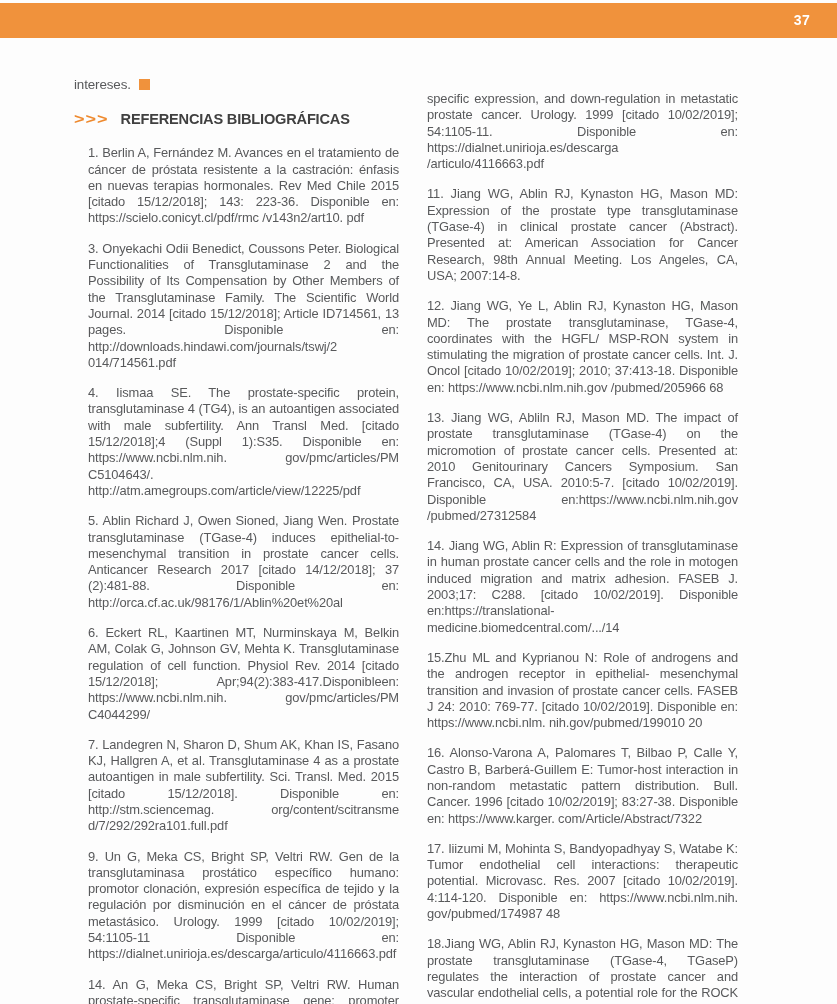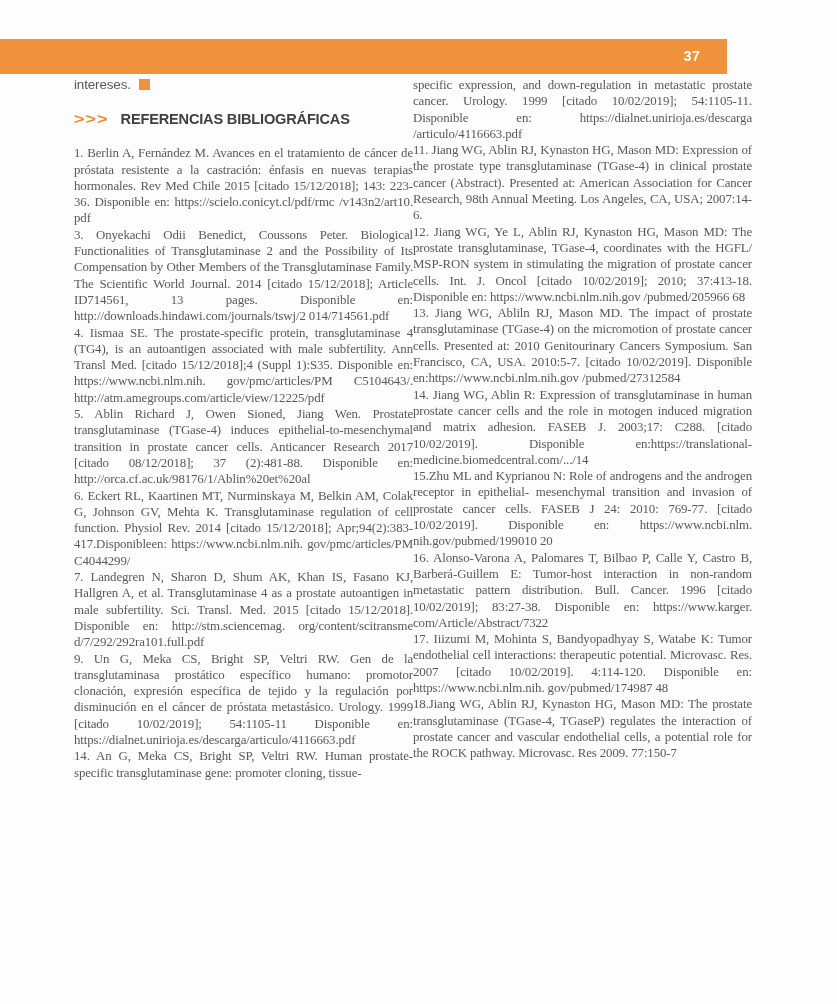--- a/index.html
+++ b/index.html
@@ -12,24 +12,23 @@
     position: relative;
     width: 837px;
     height: 1004px;
     background: #fdfdfd;
     overflow: hidden;
   }
   .header-band {
     position: absolute;
     top: 3px;
     left: 0;
-    width: 727px;
+    width: 837px;
     height: 35px;
     background: #f0923c;
-    margin-top: 36px;
   }
   .page-number {
     position: absolute;
     right: 27px;
     top: 9px;
     color: #ffffff;
     font-size: 14px;
     font-weight: bold;
     letter-spacing: 0.3px;
   }
@@ -74,23 +73,22 @@
     transform: scaleY(0.85);
   }
   .heading-title {
     color: #404040;
     font-weight: bold;
     font-size: 14.6px;
     letter-spacing: -0.2px;
     white-space: nowrap;
   }
   .ref {
-    margin: 0;
+    margin: 14px;
     word-break: break-word;
-    font-family: Liberation Serif, serif;
   }
 </style>
 </head>
 <body>
 
 <div class="page">
 
   <div class="header-band">
     <span class="page-number">37</span>
   </div>
@@ -102,32 +100,32 @@
 
       <div class="section-heading">
         <span class="heading-arrows">&gt;&gt;&gt;</span>
         <span class="heading-title">REFERENCIAS BIBLIOGRÁFICAS</span>
       </div>
 
       <div>
         <p class="ref">1. Berlin A, Fernández M. Avances en el tratamiento de cáncer de próstata resistente a la castración: énfasis en nuevas terapias hormonales. Rev Med Chile 2015 [citado 15/12/2018]; 143: 223-36. Disponible en: https://scielo.conicyt.cl/pdf/rmc /v143n2/art10. pdf</p>
         <p class="ref">3. Onyekachi Odii Benedict, Coussons Peter. Biological Functionalities of Transglutaminase 2 and the Possibility of Its Compensation by Other Members of the Transglutaminase Family. The Scientific World Journal. 2014 [citado 15/12/2018]; Article ID714561, 13 pages. Disponible en: http://downloads.hindawi.com/journals/tswj/2 014/714561.pdf</p>
         <p class="ref">4. Iismaa SE. The prostate-specific protein, transglutaminase 4 (TG4), is an autoantigen associated with male subfertility. Ann Transl Med. [citado 15/12/2018];4 (Suppl 1):S35. Disponible en: https://www.ncbi.nlm.nih. gov/pmc/articles/PM C5104643/. http://atm.amegroups.com/article/view/12225/pdf</p>
-        <p class="ref">5. Ablin Richard J, Owen Sioned, Jiang Wen. Prostate transglutaminase (TGase-4) induces epithelial-to-mesenchymal transition in prostate cancer cells. Anticancer Research 2017 [citado 08/12/2018]; 37 (2):481-88. Disponible en: http://orca.cf.ac.uk/98176/1/Ablin%20et%20al</p>
+        <p class="ref">5. Ablin Richard J, Owen Sioned, Jiang Wen. Prostate transglutaminase (TGase-4) induces epithelial-to-mesenchymal transition in prostate cancer cells. Anticancer Research 2017 [citado 14/12/2018]; 37 (2):481-88. Disponible en: http://orca.cf.ac.uk/98176/1/Ablin%20et%20al</p>
         <p class="ref">6. Eckert RL, Kaartinen MT, Nurminskaya M, Belkin AM, Colak G, Johnson GV, Mehta K. Transglutaminase regulation of cell function. Physiol Rev. 2014 [citado 15/12/2018]; Apr;94(2):383-417.Disponibleen: https://www.ncbi.nlm.nih. gov/pmc/articles/PM C4044299/</p>
         <p class="ref">7. Landegren N, Sharon D, Shum AK, Khan IS, Fasano KJ, Hallgren A, et al. Transglutaminase 4 as a prostate autoantigen in male subfertility. Sci. Transl. Med. 2015 [citado 15/12/2018]. Disponible en: http://stm.sciencemag. org/content/scitransme d/7/292/292ra101.full.pdf</p>
         <p class="ref">9. Un G, Meka CS, Bright SP, Veltri RW. Gen de la transglutaminasa prostático específico humano: promotor clonación, expresión específica de tejido y la regulación por disminución en el cáncer de próstata metastásico. Urology. 1999 [citado 10/02/2019]; 54:1105-11 Disponible en: https://dialnet.unirioja.es/descarga/articulo/4116663.pdf</p>
         <p class="ref">14. An G, Meka CS, Bright SP, Veltri RW. Human prostate-specific transglutaminase gene: promoter cloning, tissue-</p>
       </div>
     </div>
 
     <div class="col">
       <div>
         <p class="ref">specific expression, and down-regulation in metastatic prostate cancer. Urology. 1999 [citado 10/02/2019]; 54:1105-11. Disponible en: https://dialnet.unirioja.es/descarga /articulo/4116663.pdf</p>
-        <p class="ref">11. Jiang WG, Ablin RJ, Kynaston HG, Mason MD: Expression of the prostate type transglutaminase (TGase-4) in clinical prostate cancer (Abstract). Presented at: American Association for Cancer Research, 98th Annual Meeting. Los Angeles, CA, USA; 2007:14-6.</p>
+        <p class="ref">11. Jiang WG, Ablin RJ, Kynaston HG, Mason MD: Expression of the prostate type transglutaminase (TGase-4) in clinical prostate cancer (Abstract). Presented at: American Association for Cancer Research, 98th Annual Meeting. Los Angeles, CA, USA; 2007:14-8.</p>
         <p class="ref">12. Jiang WG, Ye L, Ablin RJ, Kynaston HG, Mason MD: The prostate transglutaminase, TGase-4, coordinates with the HGFL/ MSP-RON system in stimulating the migration of prostate cancer cells. Int. J. Oncol [citado 10/02/2019]; 2010; 37:413-18. Disponible en: https://www.ncbi.nlm.nih.gov /pubmed/205966 68</p>
         <p class="ref">13. Jiang WG, Abliln RJ, Mason MD. The impact of prostate transglutaminase (TGase-4) on the micromotion of prostate cancer cells. Presented at: 2010 Genitourinary Cancers Symposium. San Francisco, CA, USA. 2010:5-7. [citado 10/02/2019]. Disponible en:https://www.ncbi.nlm.nih.gov /pubmed/27312584</p>
         <p class="ref">14. Jiang WG, Ablin R: Expression of transglutaminase in human prostate cancer cells and the role in motogen induced migration and matrix adhesion. FASEB J. 2003;17: C288. [citado 10/02/2019]. Disponible en:https://translational-medicine.biomedcentral.com/.../14</p>
         <p class="ref">15.Zhu ML and Kyprianou N: Role of androgens and the androgen receptor in epithelial- mesenchymal transition and invasion of prostate cancer cells. FASEB J 24: 2010: 769-77. [citado 10/02/2019]. Disponible en: https://www.ncbi.nlm. nih.gov/pubmed/199010 20</p>
         <p class="ref">16. Alonso-Varona A, Palomares T, Bilbao P, Calle Y, Castro B, Barberá-Guillem E: Tumor-host interaction in non-random metastatic pattern distribution. Bull. Cancer. 1996 [citado 10/02/2019]; 83:27-38. Disponible en: https://www.karger. com/Article/Abstract/7322</p>
         <p class="ref">17. Iiizumi M, Mohinta S, Bandyopadhyay S, Watabe K: Tumor endothelial cell interactions: therapeutic potential. Microvasc. Res. 2007 [citado 10/02/2019]. 4:114-120. Disponible en: https://www.ncbi.nlm.nih. gov/pubmed/174987 48</p>
         <p class="ref">18.Jiang WG, Ablin RJ, Kynaston HG, Mason MD: The prostate transglutaminase (TGase-4, TGaseP) regulates the interaction of prostate cancer and vascular endothelial cells, a potential role for the ROCK pathway. Microvasc. Res 2009. 77:150-7</p>
       </div>
     </div>
 

